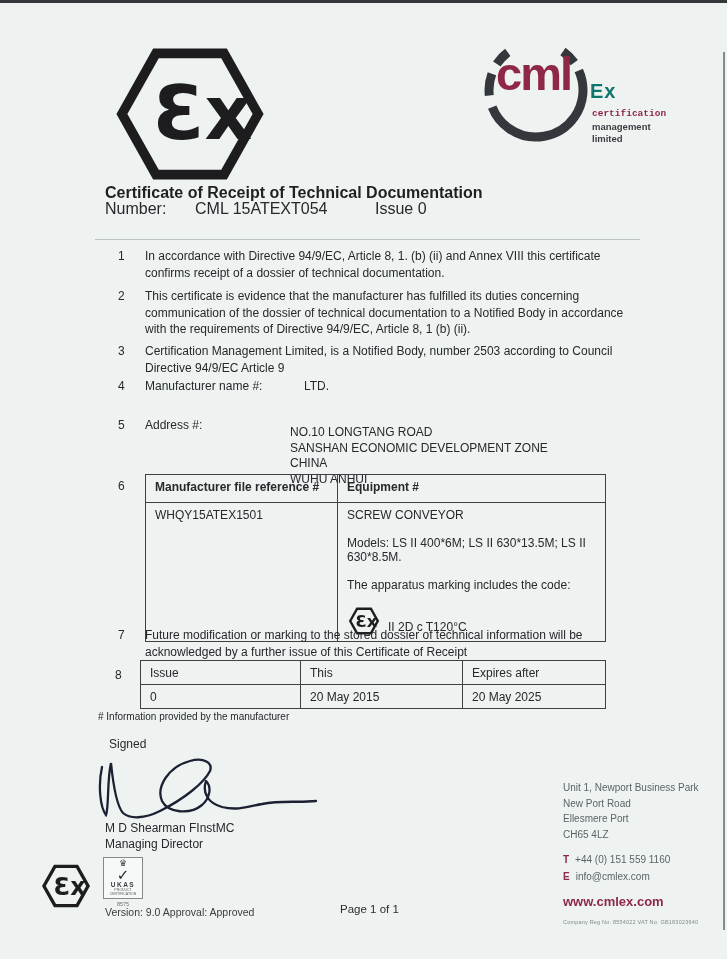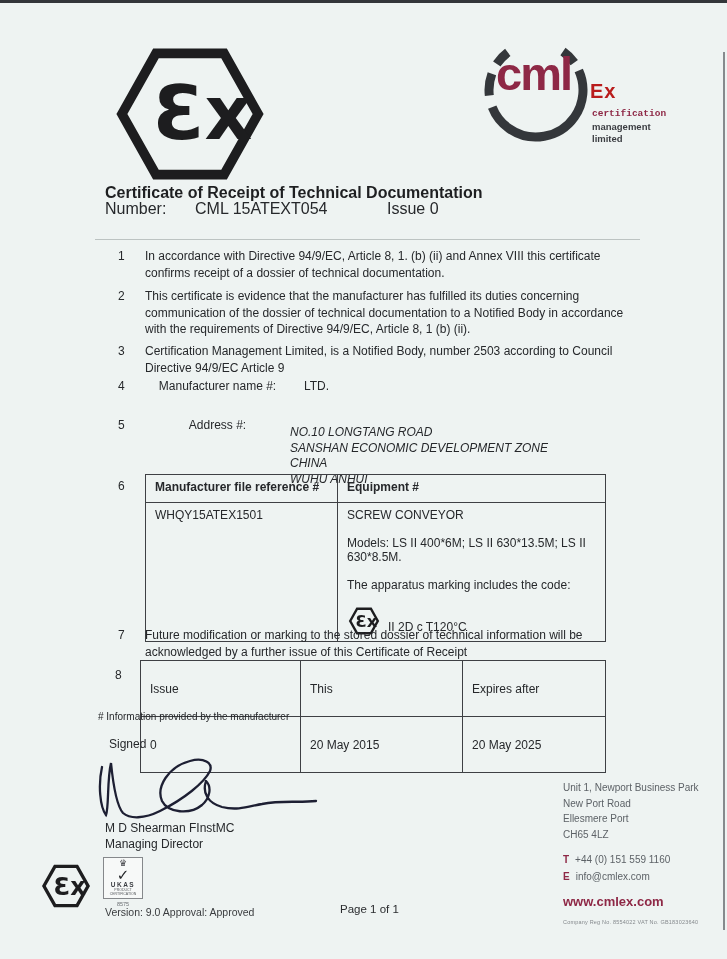--- a/index.html
+++ b/index.html
@@ -15,55 +15,55 @@
   .right-edge{position:absolute;top:52px;right:2px;width:2px;height:878px;background:#63676b;opacity:.75;}
 
   
   .ex-logo-big{position:absolute;left:116px;top:40px;width:148px;height:148px;}
   .hex-svg text{font-family:"DejaVu Sans",sans-serif;font-weight:700;fill:#1d1d1f;}
   .hex-svg polygon{fill:none;stroke:#1d1d1f;}
 
   .cml-logo{position:absolute;left:476px;top:34px;width:190px;height:120px;}
   .cml-arc{position:absolute;left:0;top:0;}
   .cml-word{position:absolute;left:20px;top:16px;font-size:47px;font-weight:700;letter-spacing:-2px;line-height:1;}
-  .cml-ex{position:absolute;left:114px;top:46px;font-size:20px;font-weight:600;color:#b91c1c;letter-spacing:1px;}
+  .cml-ex{position:absolute;left:114px;top:46px;font-size:20px;font-weight:600;color:#0f766e;letter-spacing:1px;}
   .cml-sub{position:absolute;left:116px;top:74px;font-size:9.5px;font-weight:600;line-height:12.5px;color:#3b3d42;}
   .cml-sub .first{display:block;font-family:Liberation Mono, monospace;}
   .cml-sub span{display:block;}
 
   
   .doc-title{position:absolute;left:105px;top:184px;font-size:16px;font-weight:700;color:#1e1f21;}
   .number-row{position:absolute;left:105px;top:200px;width:540px;font-size:16px;}
   .number-row .nval{position:absolute;left:90px;top:0;}
-  .number-row .niss{position:absolute;left:270px;top:0;margin-left:12px;}
+  .number-row .niss{position:absolute;left:270px;top:0;}
   .number-rule{position:absolute;left:95px;top:239px;width:545px;height:1px;background:#bcc3c2;}
 
   
   .clause{position:absolute;left:118px;display:flex;font-size:12px;line-height:16.5px;}
   .clause .num{width:27px;flex:none;}
   .clause .txt{width:484px;}
   .kv{position:absolute;left:118px;display:flex;font-size:12px;line-height:15.5px;}
   .kv .num{width:27px;flex:none;}
-  .kv .label{width:145px;flex:none;text-align:center;}
+  .kv .label{width:145px;flex:none;}
   .kv .val{width:345px;}
   .val .l2{display:block;padding-left:14px;}
   .addr-lines span{display:block;}
 
   
   table{border-collapse:collapse;table-layout:fixed;}
   .equip-table{position:absolute;left:145px;top:474px;width:460px;font-size:12px;}
   .equip-table th,.equip-table td{border:1.5px solid #3e4044;padding:5px 9px;text-align:left;vertical-align:top;}
   .equip-table th{font-weight:700;height:17px;}
   .equip-num{position:absolute;left:118px;top:479px;font-size:12px;}
   .equip-cell p{margin:0 0 14px 0;}
   .marking-row{display:flex;align-items:flex-end;gap:7px;margin-top:4px;}
   .marking-code{padding-bottom:2px;}
 
   .issue-table{position:absolute;left:140px;top:660px;width:465px;font-size:12px;}
-  .issue-table th,.issue-table td{border:1.5px solid #3e4044;padding:20px 9px;text-align:left;font-weight:400;height:15px;}
+  .issue-table th,.issue-table td{border:1.5px solid #3e4044;padding:4px 9px;text-align:left;font-weight:400;height:15px;}
   .issue-num{position:absolute;left:115px;top:668px;font-size:12px;}
 
   .footnote{position:absolute;left:98px;top:711px;font-size:10px;}
 
   
   .signed-label{position:absolute;left:109px;top:737px;font-size:12px;}
   .signature-svg{position:absolute;left:92px;top:753px;}
   .signatory{position:absolute;left:105px;top:820px;font-size:12px;line-height:16px;}
   .signatory span{display:block;}
 
@@ -139,21 +139,21 @@
     <div class="num">4</div>
     <div class="label">Manufacturer name #:</div>
     <div class="val">
       <span class="l2">LTD.</span>
     </div>
   </div>
 
   <div class="kv" style="top:418px;">
     <div class="num">5</div>
     <div class="label">Address #:</div>
-    <div class="val addr-lines" style="padding-top:7px;font-style:italic;">
+    <div class="val addr-lines" style="padding-top:7px;">
       <span>NO.10 LONGTANG ROAD</span>
       <span>SANSHAN ECONOMIC DEVELOPMENT ZONE</span>
       <span>CHINA</span>
       <span>WUHU ANHUI</span>
     </div>
   </div>
 
   <div class="equip-num">6</div>
   <table class="equip-table">
     <colgroup>

